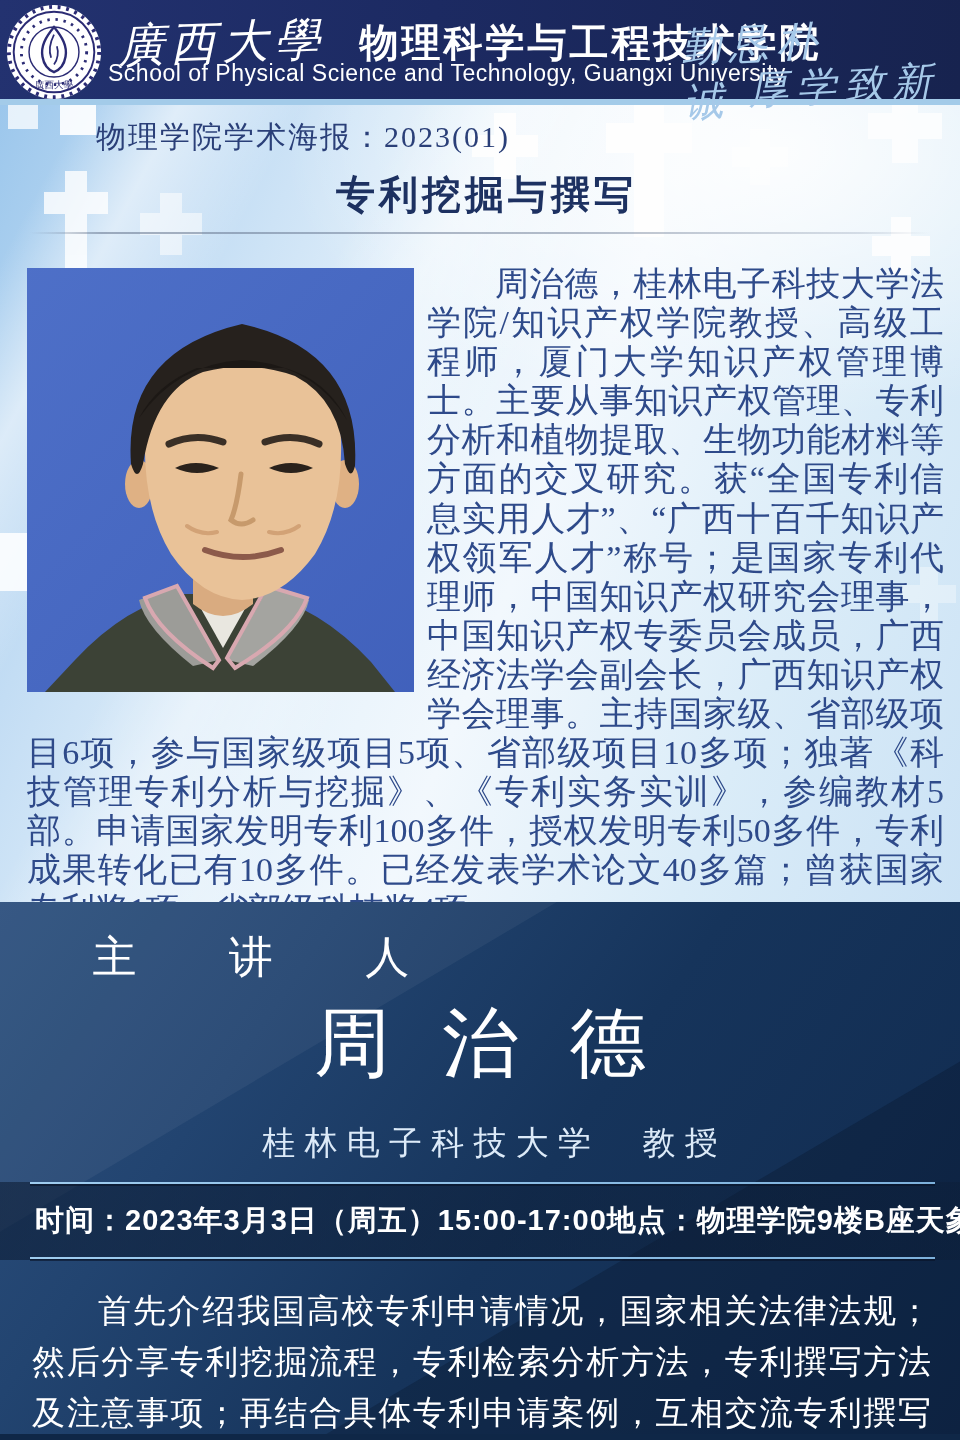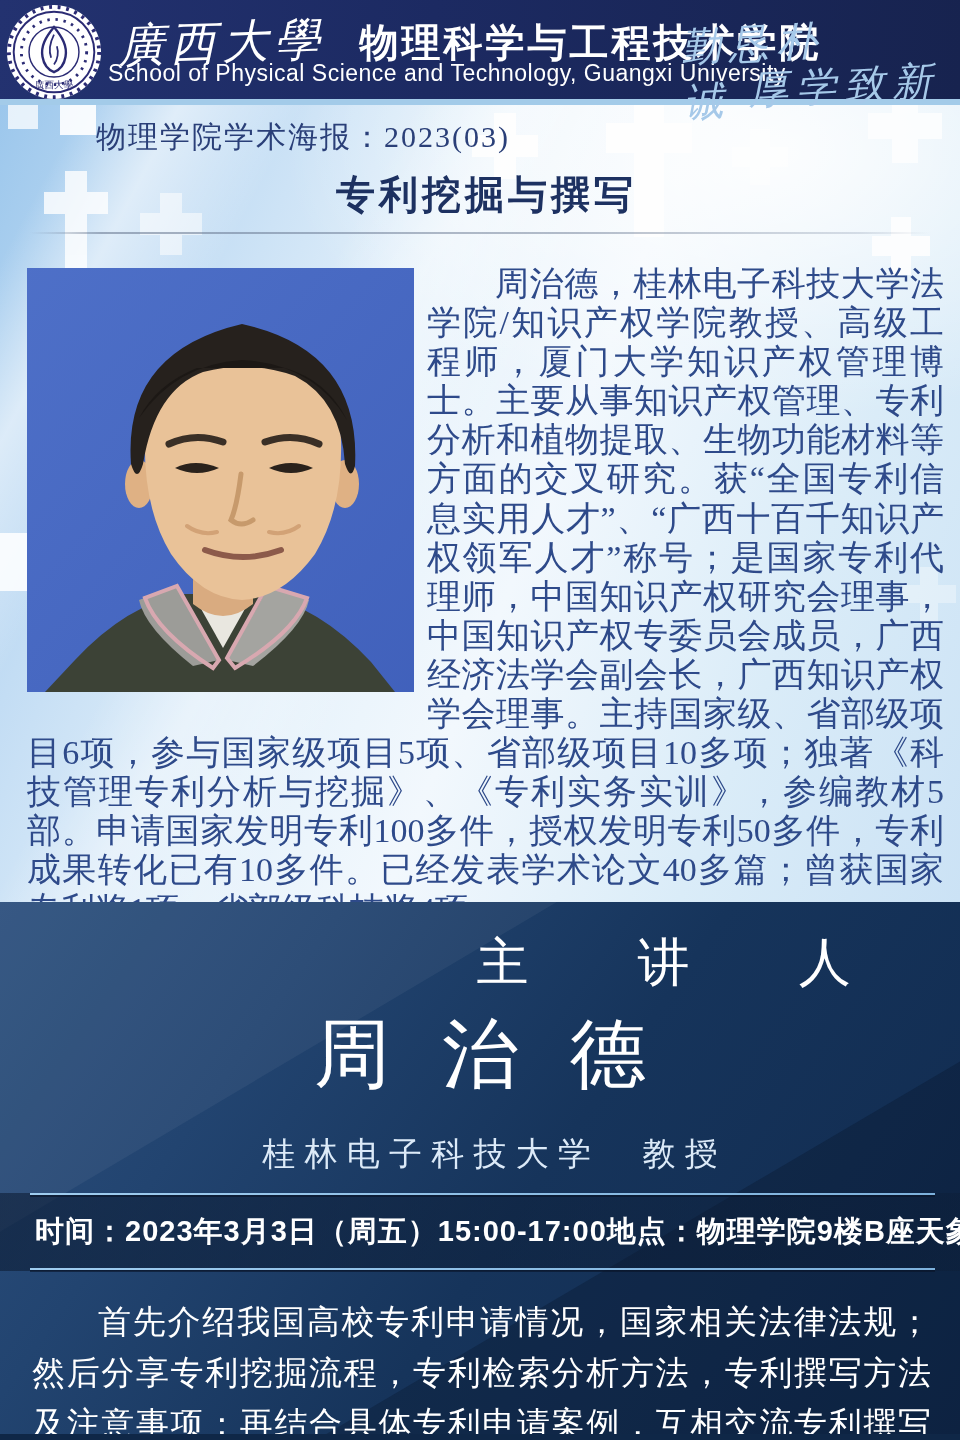--- a/index.html
+++ b/index.html
@@ -84,22 +84,22 @@
   }
   .poster-footer::before {
     content:""; position:absolute; inset:0; background:rgba(255,255,255,.05);
     clip-path:polygon(0 0, 58% 0, 0 62%); pointer-events:none;
   }
   .poster-footer::after {
     content:""; position:absolute; inset:0; background:rgba(4,12,28,.25);
     clip-path:polygon(100% 30%, 100% 100%, 34% 100%); pointer-events:none;
   }
   .speaker-label {
-    position:relative; z-index:2; padding-top:26px; text-align:right;
-    color:#ffffff; font-size:52px; letter-spacing:2.1em; text-indent:2.1em;
+    position:relative; z-index:2; padding-top:26px; text-align:left;
+    color:#ffffff; font-size:44px; letter-spacing:2.1em; text-indent:2.1em;
   }
   .speaker-name {
     position:relative; z-index:2; margin-top:6px; text-align:center;
     color:#ffffff; font-size:76px; letter-spacing:.68em; text-indent:.68em; font-weight:500;
   }
   .speaker-affil {
     position:relative; z-index:2; margin-top:25px; text-align:center;
     color:#dceaf8; font-size:33px; letter-spacing:.28em; text-indent:.28em;
     font-family:"Liberation Serif", serif;
     padding-left:20px;
@@ -159,21 +159,21 @@
   <div class="plus" style="left:140px; top:88px;  width:62px; height:62px; opacity:.55;"></div>
   <div class="plus stem" style="left:168px; top:190px; width:56px; height:56px; opacity:.7;"></div>
   <div class="plus" style="left:472px; top:8px;   width:66px; height:66px; opacity:.9;"></div>
   <div class="plus stem" style="left:606px; top:-10px; width:86px; height:86px; opacity:.92;"></div>
   <div class="plus" style="left:732px; top:24px;  width:56px; height:56px; opacity:.5;"></div>
   <div class="plus" style="left:868px; top:-16px; width:74px; height:74px; opacity:.75;"></div>
   <div class="plus" style="left:872px; top:112px; width:58px; height:58px; opacity:.85;"></div>
   <div class="sq" style="left:-18px; top:428px; width:58px; height:58px; opacity:.85;"></div>
   <div class="plus" style="left:902px; top:462px; width:54px; height:54px; opacity:.35;"></div>
 
-  <div class="series-line serif">物理学院学术海报：2023(03)</div>
+  <div class="series-line serif">物理学院学术海报：2023(01)</div>
   <div class="main-title">专利挖掘与撰写</div>
   <div class="title-rule"></div>
 
   <div class="bio-block">
     <div class="photo-frame">
       <svg viewBox="0 0 387 424" width="387" height="424">
         <rect x="0" y="0" width="387" height="424" fill="#4365c2"></rect>
         <rect x="0" y="0" width="387" height="424" fill="url(#pg)" opacity=".25"></rect>
         <defs>
           <linearGradient id="pg" x1="0" y1="0" x2="1" y2="1">

